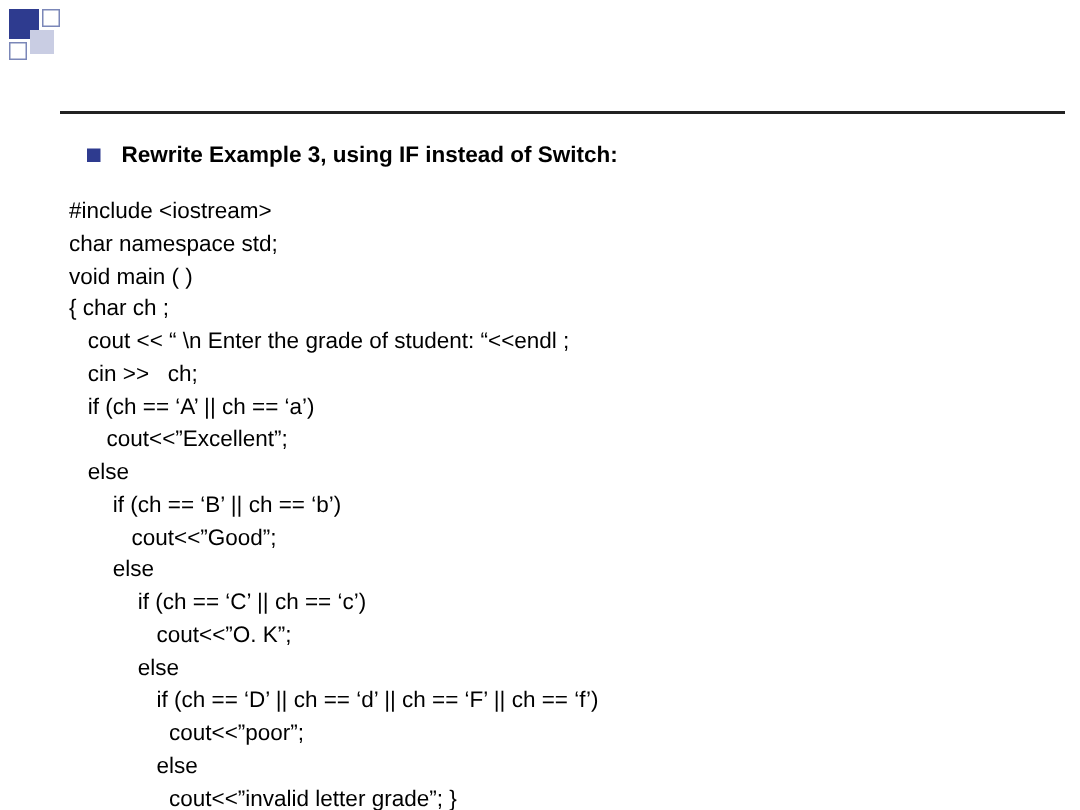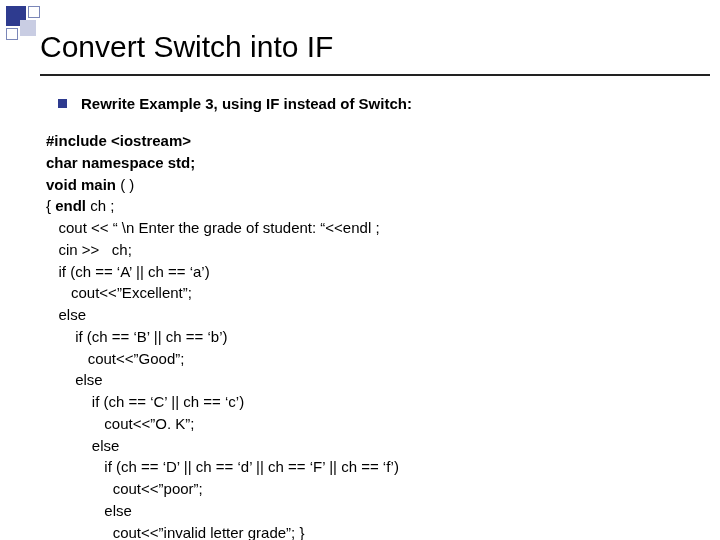--- a/index.html
+++ b/index.html
@@ -69,45 +69,44 @@
     font-weight: 700;
   }
   .code {
     position: absolute;
     left: 46px;
     top: 130px;
     font-size: 15px;
     line-height: 1.45;
     white-space: pre;
   }
-  .code .b { font-weight: 700; }
+  .code .b { font-weight: 400; }
 </style>
 </head>
 <body>
 <div class="slide">
 
   <div class="deco">
     <div class="sq sq1"></div>
     <div class="sq sq4"></div>
     <div class="sq sq2"></div>
     <div class="sq sq3"></div>
   </div>
 
-  <div class="title">Convert Switch into IF</div>
   <div class="rule"></div>
 
   <div class="bullet-row">
     <div class="bullet-sq"></div>
     <div class="bullet-text">Rewrite Example 3, using IF instead of Switch:</div>
   </div>
 
   <div class="code"><span class="b">#include &lt;iostream&gt;</span>
 <span class="b">char namespace std;</span>
 <span class="b">void main</span><span> ( )</span>
-<span>{ </span><span class="b">endl</span><span> ch ;</span>
+<span>{ </span><span class="b">char</span><span> ch ;</span>
 <span>   cout &lt;&lt; “ \n Enter the grade of student: “&lt;&lt;endl ;</span>
 <span>   cin &gt;&gt;   ch;</span>
 <span>   if (ch == ‘A’ || ch == ‘a’)</span>
 <span>      cout&lt;&lt;”Excellent”;</span>
 <span>   else</span>
 <span>       if (ch == ‘B’ || ch == ‘b’)</span>
 <span>          cout&lt;&lt;”Good”;</span>
 <span>       else</span>
 <span>           if (ch == ‘C’ || ch == ‘c’)</span>
 <span>              cout&lt;&lt;”O. K”;</span>

